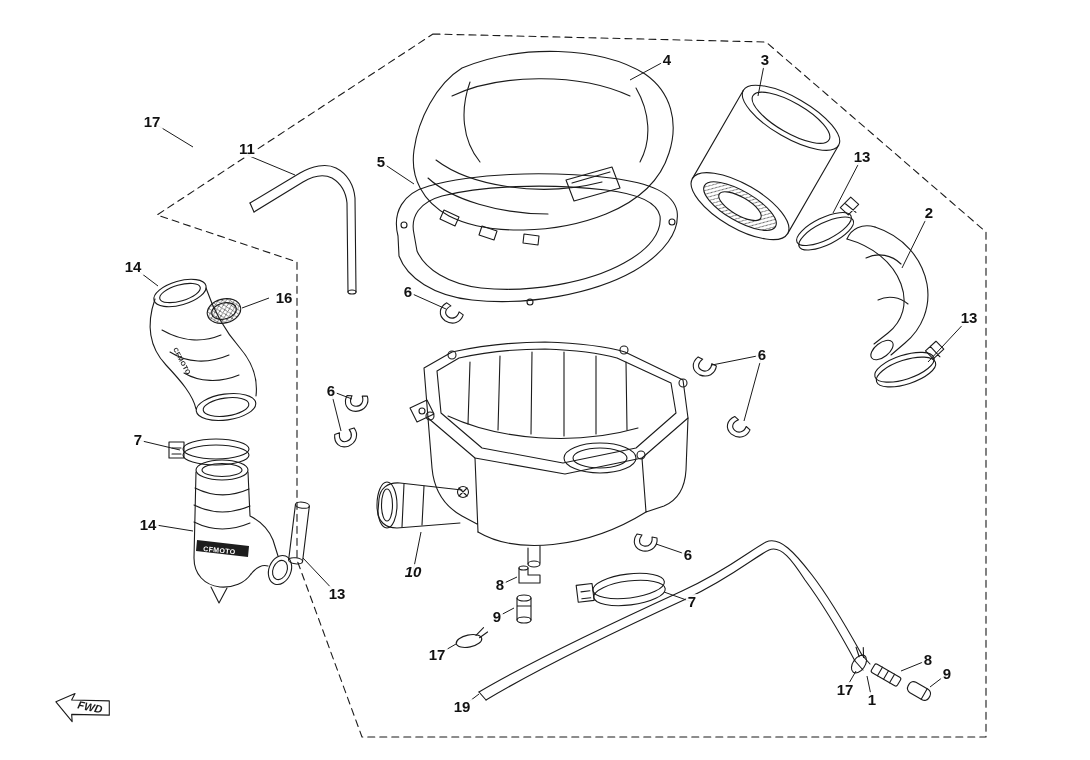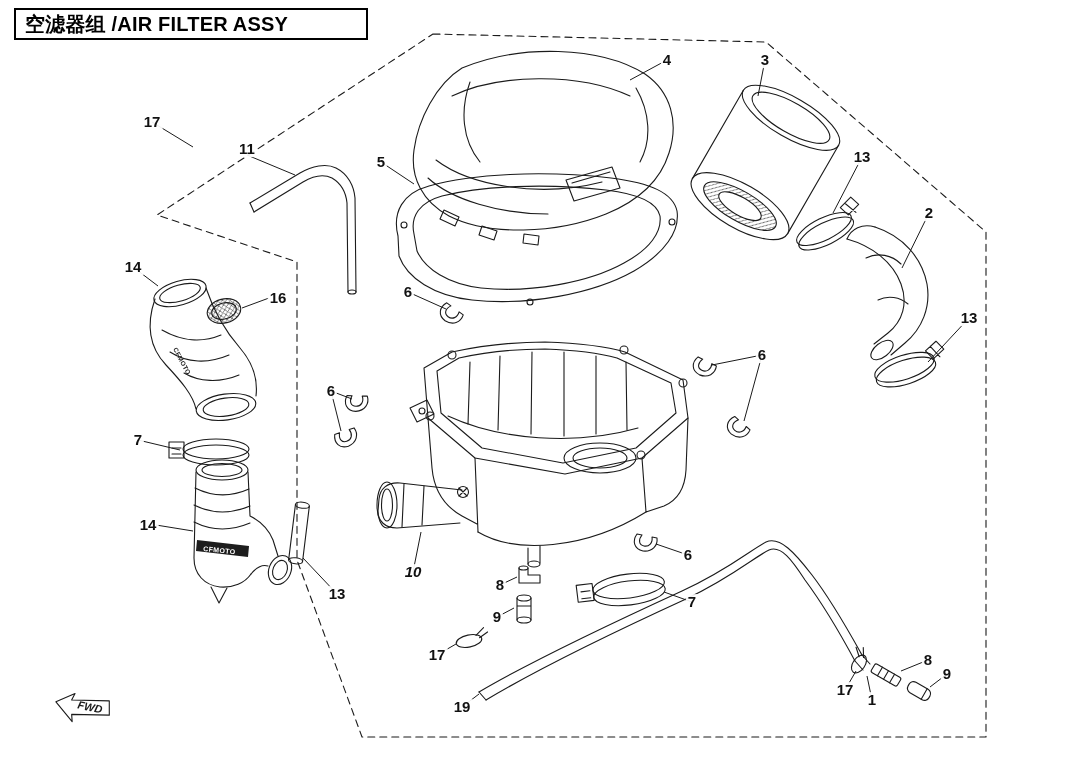--- a/index.html
+++ b/index.html
@@ -265,37 +265,34 @@
   <div id="callout-layer">
       <div class="callout" style="left: 152px; top: 122px;">17</div>
       <div class="callout" style="left: 247px; top: 149px;">11</div>
       <div class="callout" style="left: 381px; top: 162px;">5</div>
       <div class="callout" style="left: 667px; top: 60px;">4</div>
       <div class="callout" style="left: 765px; top: 60px;">3</div>
       <div class="callout" style="left: 862px; top: 157px;">13</div>
       <div class="callout" style="left: 929px; top: 213px;">2</div>
       <div class="callout" style="left: 969px; top: 318px;">13</div>
       <div class="callout" style="left: 133px; top: 267px;">14</div>
-      <div class="callout" style="left: 278px; top: 298px; text-align: right;">16</div>
+      <div class="callout" style="left: 284px; top: 298px; text-align: right;">16</div>
       <div class="callout" style="left: 408px; top: 292px;">6</div>
       <div class="callout" style="left: 331px; top: 391px;">6</div>
       <div class="callout" style="left: 762px; top: 355px;">6</div>
       <div class="callout" style="left: 138px; top: 440px;">7</div>
       <div class="callout" style="left: 148px; top: 525px;">14</div>
       <div class="callout" style="left: 337px; top: 594px;">13</div>
       <div class="callout" style="left: 413px; top: 572px; font-style: italic;">10</div>
       <div class="callout" style="left: 500px; top: 585px;">8</div>
       <div class="callout" style="left: 497px; top: 617px;">9</div>
       <div class="callout" style="left: 437px; top: 655px;">17</div>
       <div class="callout" style="left: 462px; top: 707px;">19</div>
       <div class="callout" style="left: 688px; top: 555px;">6</div>
       <div class="callout" style="left: 692px; top: 602px;">7</div>
       <div class="callout" style="left: 845px; top: 690px;">17</div>
       <div class="callout" style="left: 872px; top: 700px;">1</div>
       <div class="callout" style="left: 928px; top: 660px;">8</div>
       <div class="callout" style="left: 947px; top: 674px;">9</div>
     </div>
 
-  <div class="title-box">
-    <span>空滤器组 /AIR FILTER ASSY</span>
-  </div>
 
 </div>
 
 </body></html>

